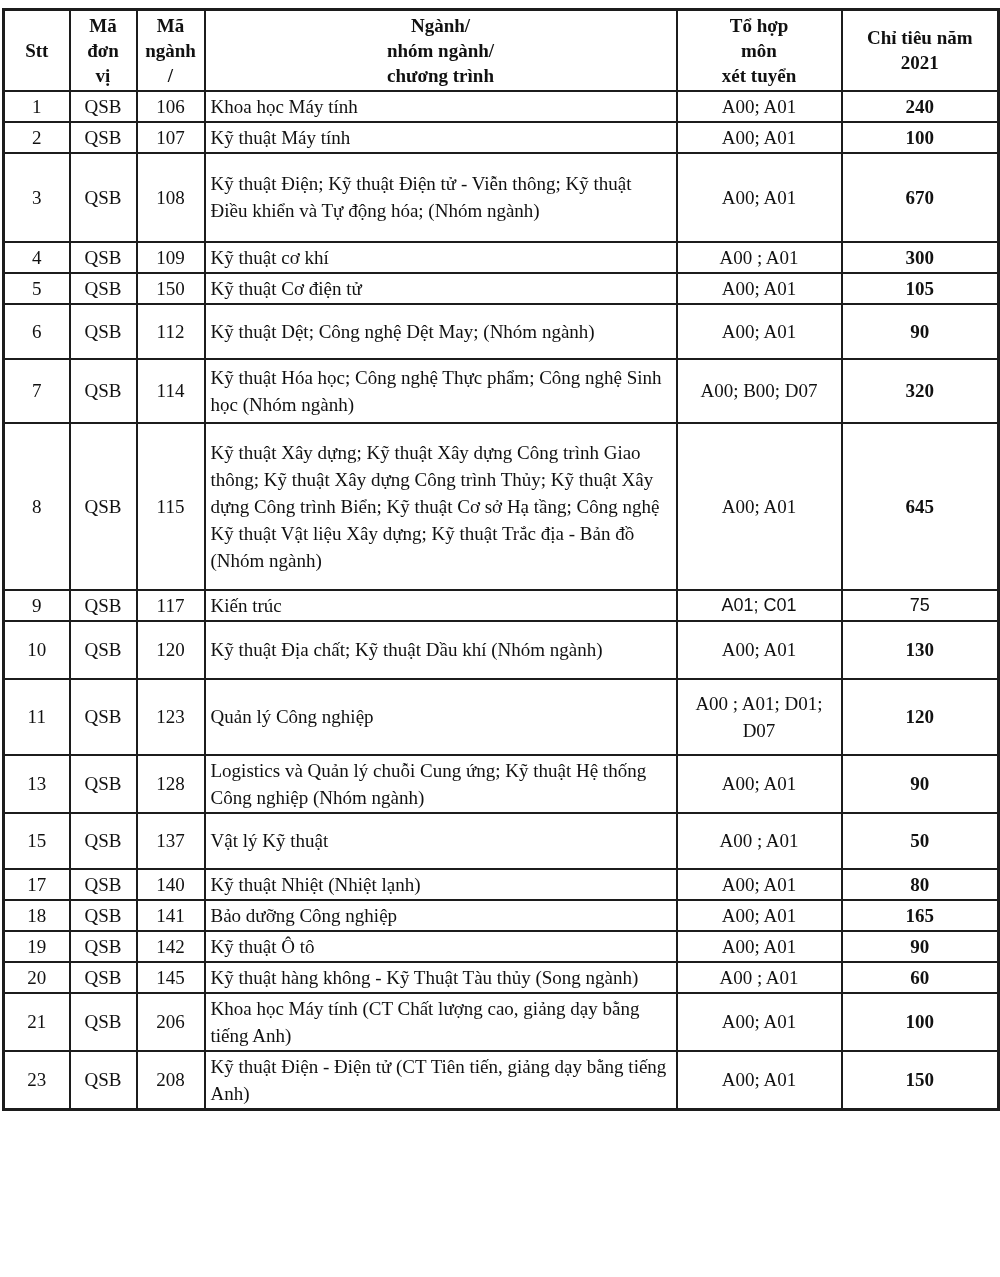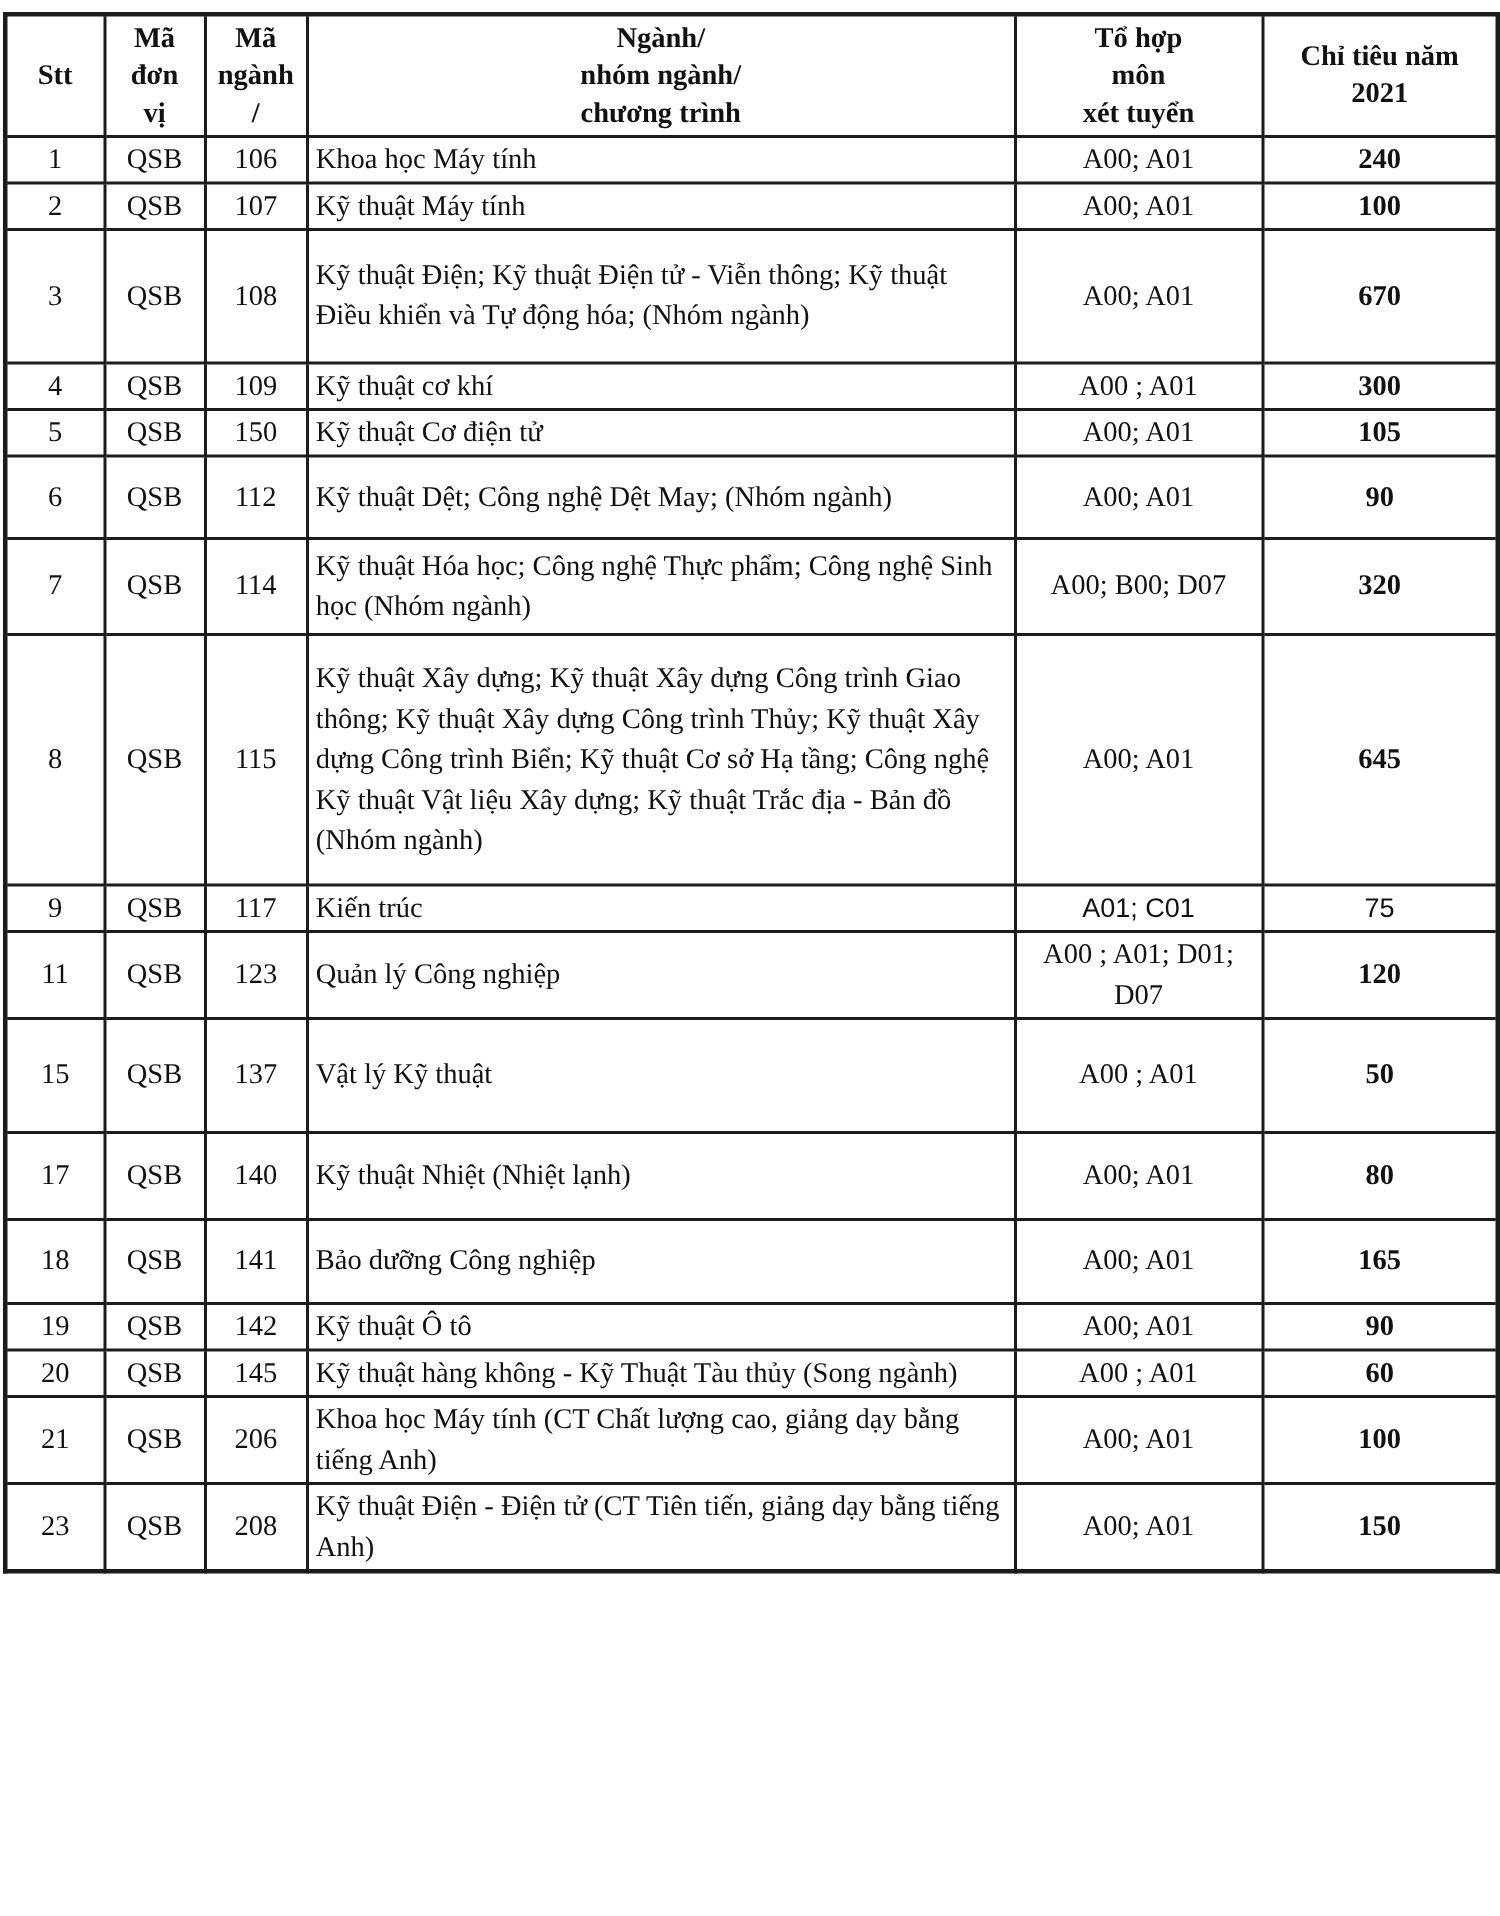--- a/index.html
+++ b/index.html
@@ -180,26 +180,42 @@
         </tr>
         <tr class="sans-row">
           <td>9</td>
           <td>QSB</td>
           <td>117</td>
           <td class="col-nganh">Kiến trúc</td>
           <td class="col-tohop">A01; C01</td>
           <td class="col-quota">75</td>
         </tr>
         <tr>
+          <td>10</td>
+          <td>QSB</td>
+          <td>120</td>
+          <td class="col-nganh">Kỹ thuật Địa chất; Kỹ thuật Dầu khí (Nhóm ngành)</td>
+          <td class="col-tohop">A00; A01</td>
+          <td class="col-quota">130</td>
+        </tr>
+        <tr>
           <td>11</td>
           <td>QSB</td>
           <td>123</td>
           <td class="col-nganh">Quản lý Công nghiệp</td>
           <td class="col-tohop">A00 ; A01; D01; D07</td>
           <td class="col-quota">120</td>
+        </tr>
+        <tr>
+          <td>13</td>
+          <td>QSB</td>
+          <td>128</td>
+          <td class="col-nganh">Logistics và Quản lý chuỗi Cung ứng; Kỹ thuật Hệ thống Công nghiệp  (Nhóm ngành)</td>
+          <td class="col-tohop">A00; A01</td>
+          <td class="col-quota">90</td>
         </tr>
         <tr>
           <td>15</td>
           <td>QSB</td>
           <td>137</td>
           <td class="col-nganh">Vật lý Kỹ thuật</td>
           <td class="col-tohop">A00 ; A01</td>
           <td class="col-quota">50</td>
         </tr>
         <tr>

